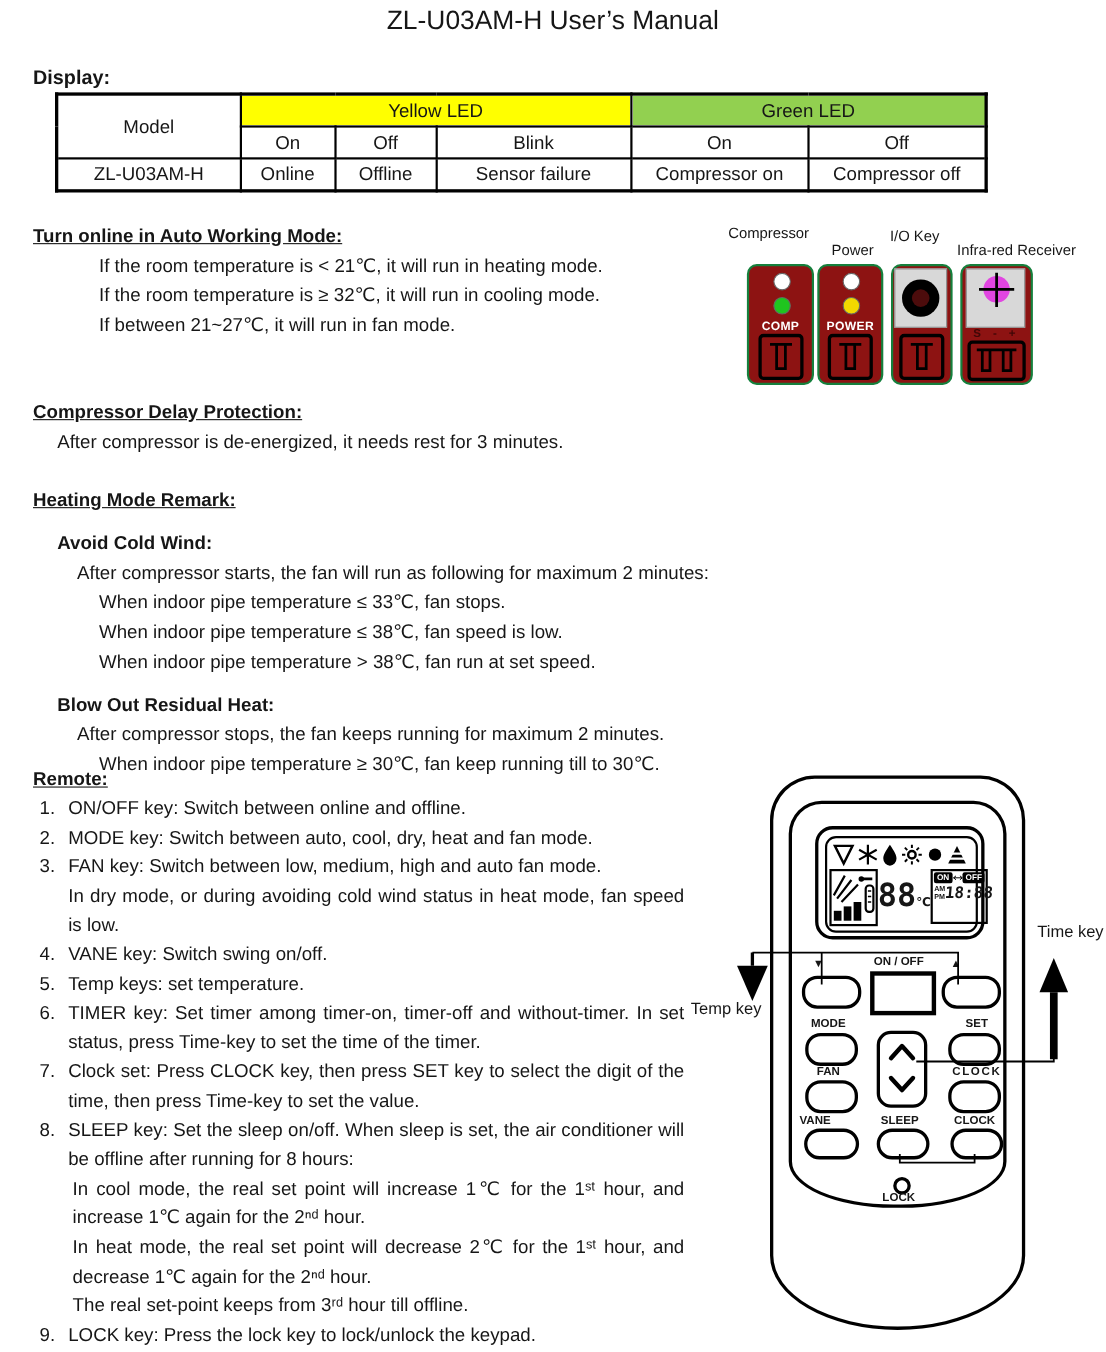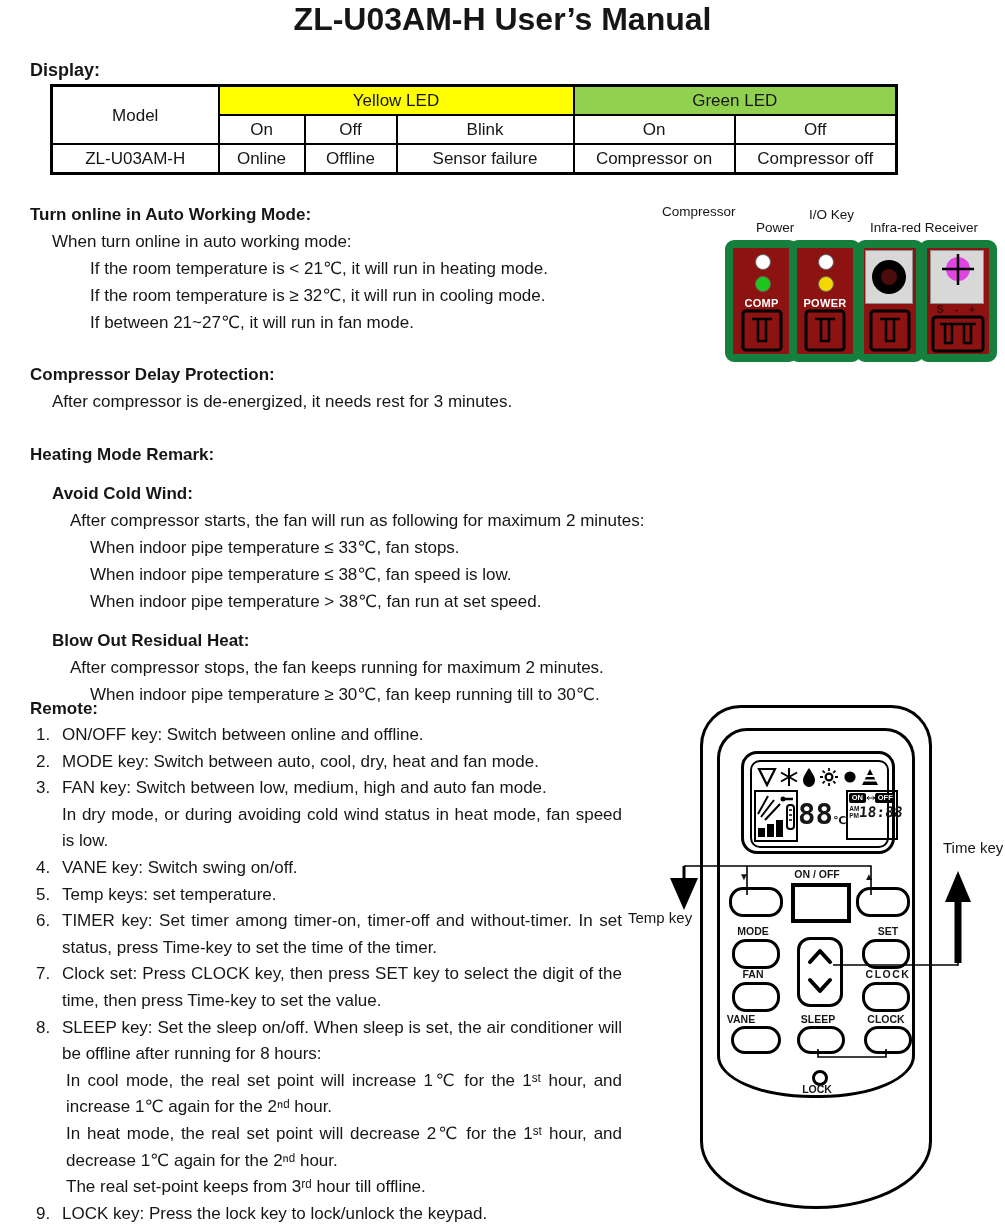--- a/index.html
+++ b/index.html
@@ -1,41 +1,41 @@
 <!DOCTYPE html>
 <html><head>
 <meta charset="utf-8">
 <style>
   html,body{margin:0;padding:0;background:#fff;}
   #page{position:relative;width:1005px;height:1229px;background:#ffffff;overflow:hidden;
         font-family:"Liberation Sans","DejaVu Sans",sans-serif;color:#161616;font-size:17px;line-height:27px;}
   .abs{position:absolute;}
-  #title{top:4px;left:0;width:100%;text-align:center;font-size:32px;font-weight:bold;line-height:30px;}
+  #title{top:4px;left:0;width:100%;text-align:center;font-size:24px;font-weight:normal;line-height:30px;}
   #display-head{top:57px;left:30px;font-size:18px;font-weight:bold;}
   
   #led-table{position:absolute;top:84px;left:50px;border-collapse:collapse;border:3px solid #000;table-layout:fixed;}
   #led-table td{border:2px solid #000;text-align:center;height:27px;padding:0 2px;font-size:17px;overflow:hidden;}
   
   .sect{left:30px;width:640px;}
-  .h1{font-weight:bold;}
+  .h1{font-weight:bold;text-decoration:underline;}
   .ind1{padding-left:22px;}
   .ind2{padding-left:60px;}
   .hsub{padding-left:22px;font-weight:bold;margin-top:12px;}
   .hbody{padding-left:40px;}
   
   #remote-items{position:absolute;top:722px;left:62px;width:560px;line-height:26.6px;}
   .item{position:relative;}
   .num{position:absolute;left:-26px;top:0;}
   .para{text-align:justify;}
   .subp{padding-left:4px;}
   
   #devfig{left:652px;top:198px;width:353px;height:162px;}
   .devlabel{position:absolute;font-size:13.5px;line-height:15px;white-space:nowrap;}
   #dev-strip{position:absolute;left:27px;top:42px;width:256px;height:110px;}
-  .module{position:absolute;top:0;height:106px;border:8px solid #15803d;border-radius:9px;margin-left:46px;}
+  .module{position:absolute;top:0;height:106px;border:2px solid #15803d;border-radius:9px;}
   .led{position:absolute;border-radius:50%;border:1px solid #666;}
   .modtext{position:absolute;width:100%;text-align:center;color:#fff;font-size:11px;font-weight:bold;letter-spacing:.3px;line-height:12px;}
   .graysq{position:absolute;background:#d8d8d8;border:1px solid #8f8f8f;}
   .connsvg{position:absolute;bottom:1px;left:50%;transform:translateX(-50%);}
   
   #remfig{left:615px;top:695px;width:390px;height:534px;}
   #rbody{position:absolute;left:85px;top:10px;width:226px;height:498px;border:3.5px solid #000;
          border-radius:42px 42px 120px 120px / 42px 42px 70px 70px;}
   #rpanel{position:absolute;left:102px;top:33px;width:192px;height:364px;border:3px solid #000;
           border-radius:30px 30px 95px 95px / 30px 30px 42px 42px;}
@@ -88,21 +88,20 @@
       <td>Offline</td>
       <td>Sensor failure</td>
       <td>Compressor on</td>
       <td>Compressor off</td>
     </tr>
   </tbody>
     </table>
 
   <div class="abs sect" style="top:201px">
     <div class="h1">Turn online in Auto Working Mode:</div>
-    <div class="ind1">When turn online in auto working mode:</div>
     <div class="ind2">If the room temperature is &lt; 21℃, it will run in heating mode.</div>
     <div class="ind2">If the room temperature is ≥ 32℃, it will run in cooling mode.</div>
     <div class="ind2">If between 21~27℃, it will run in fan mode.</div>
   </div>
 
   <div id="devfig" class="abs">
     <div class="devlabel" style="left:10px;top:6px">Compressor</div>
     <div class="devlabel" style="left:104px;top:22px">Power</div>
     <div class="devlabel" style="left:157px;top:9px">I/O Key</div>
     <div class="devlabel" style="left:218px;top:22px">Infra-red Receiver</div>

